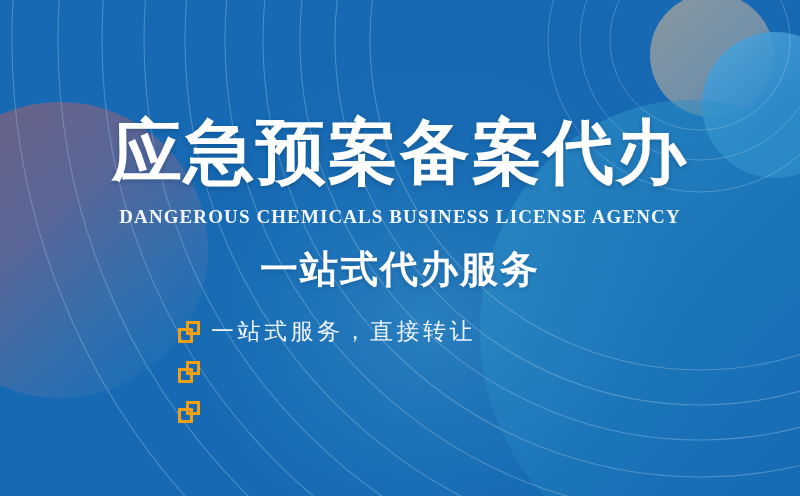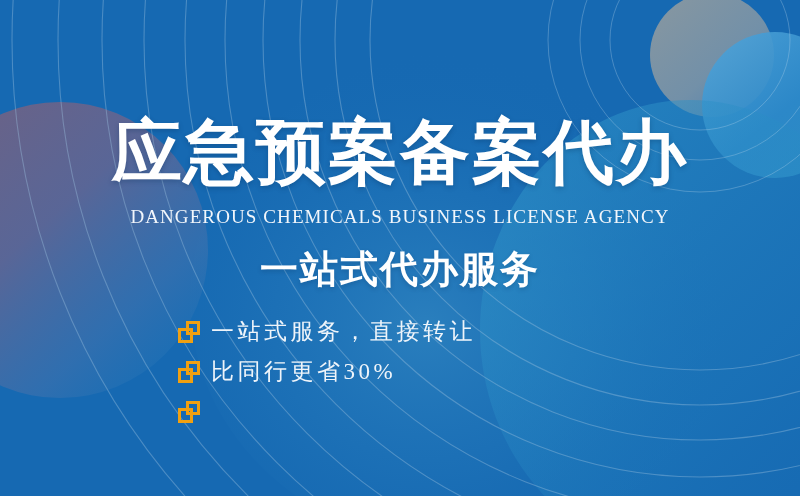--- a/index.html
+++ b/index.html
@@ -49,21 +49,21 @@
     text-shadow: 0 2px 5px rgba(8,48,90,0.30);
   }
 
   .title-en {
     position: absolute;
     left: 0;
     right: 0;
     top: 205px;
     text-align: center;
     font-family: "Liberation Serif", "DejaVu Serif", serif;
-    font-weight: 400;
+    font-weight: 700;
     font-size: 19px;
     line-height: 24px;
     letter-spacing: 1.1px;
     color: #f2f6fb;
     white-space: nowrap;
   }
 
   .title-sub {
     position: absolute;
     left: 0;
@@ -218,21 +218,20 @@
           <span class="sq sq-front"></span>
         </span>
         <span class="bullet-text">一站式服务，直接转让</span>
       </div>
 
       <div class="bullet-row">
         <span class="bullet-icon">
           <span class="sq sq-back"></span>
           <span class="sq sq-front"></span>
         </span>
-        <span class="bullet-text">比同行更省30%</span>
       </div>
 
       <div class="bullet-row">
         <span class="bullet-icon">
           <span class="sq sq-back"></span>
           <span class="sq sq-front"></span>
         </span>
       </div>
 
     </div>

